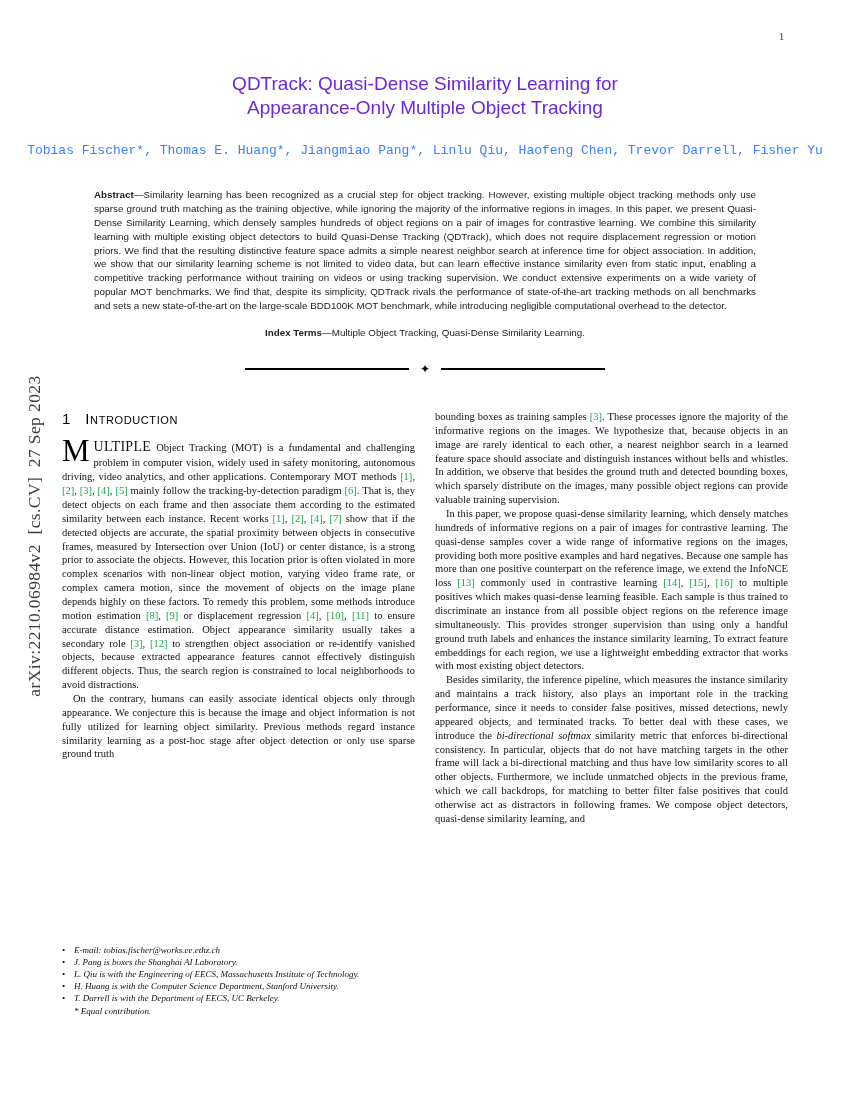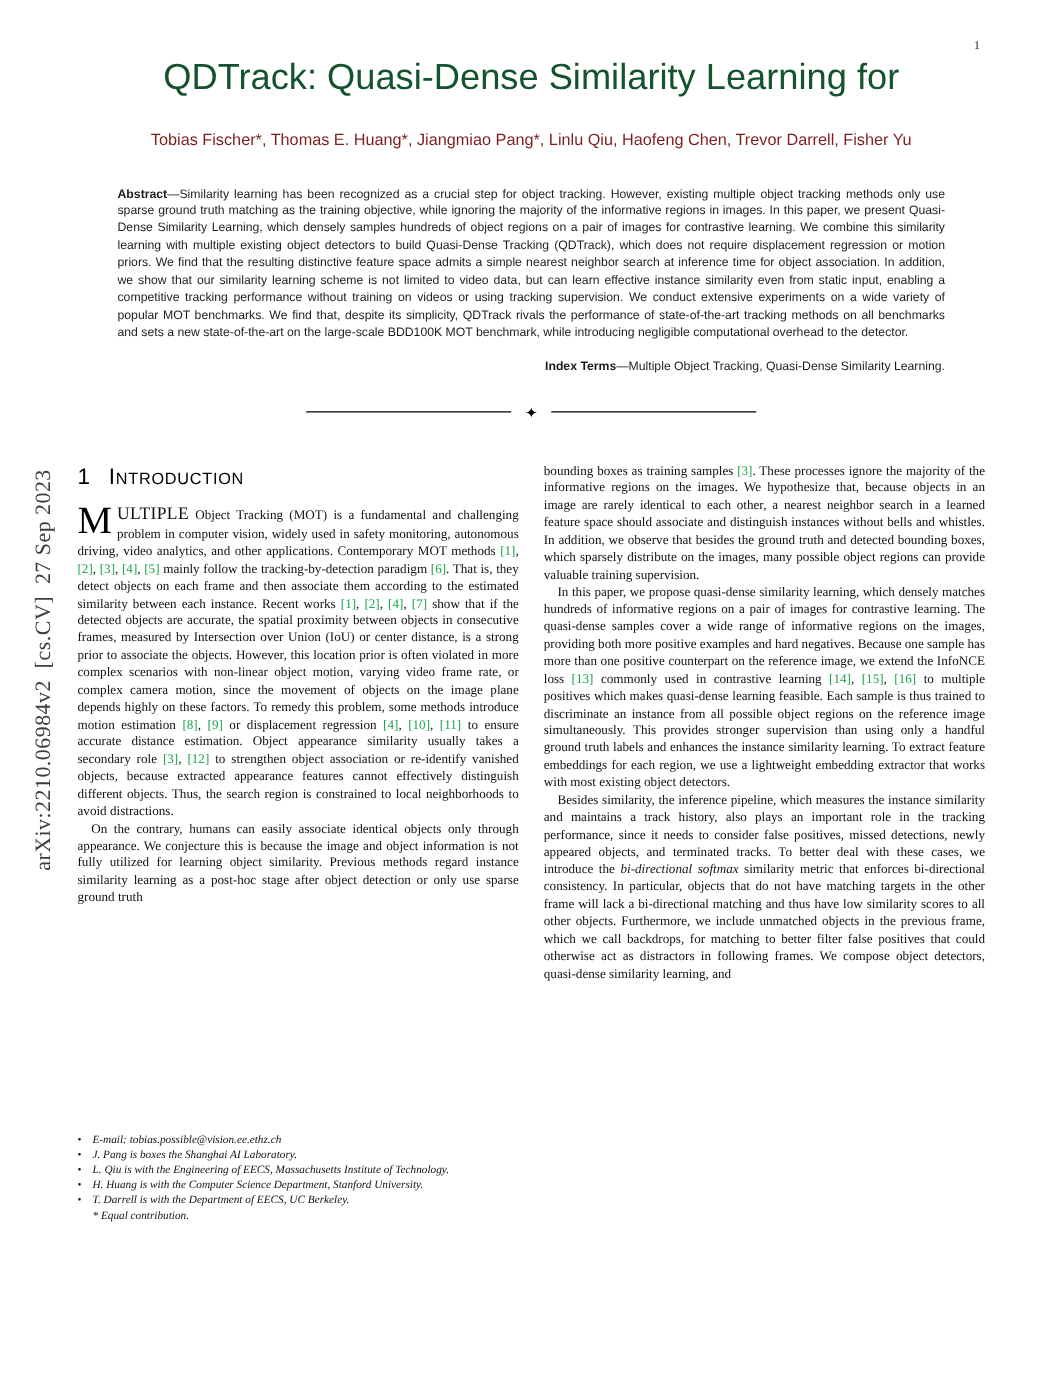--- a/index.html
+++ b/index.html
@@ -24,58 +24,58 @@
     transform:rotate(-90deg);
     text-align:center;
     font-family:"Liberation Serif", serif;
     font-size:17.5px;
     color:#3d3d3d;
     letter-spacing:0.4px;
     white-space:pre;
   }
   .header { text-align:center; }
   .title {
-    margin:44px 70px 0;
+    margin:72px 70px 0;
     font-family:"Liberation Sans", sans-serif;
-    font-size:29px; line-height:1.26; font-weight:400;
-    color:#14532d;
+    font-size:19px; line-height:1.26; font-weight:400;
+    color:#6d28d9;
   }
   .authors {
     margin-top:23px;
-    font-family:Liberation Sans, sans-serif;
-    font-size:13px; color:#7f1d1d;
+    font-family:Liberation Mono, monospace;
+    font-size:13px; color:#3b82f6;
   }
   .abstract-block {
     margin:30px auto 0; width:662px;
     font-family:"Liberation Sans", sans-serif;
     font-size:9.8px; line-height:1.42;
     text-align:justify; color:#1c1c1c;
   }
   .abstract-block b, .index-terms b { font-weight:bold;margin-top:23px; }
   .index-terms {
     margin:13px auto 0; width:662px;
     font-family:"Liberation Sans", sans-serif;
     font-size:9.8px; line-height:1.42;
-    text-align:right; color:#1c1c1c;
+    text-align:center; color:#1c1c1c;
   }
   .separator {
     display:flex; align-items:center; justify-content:center;
     margin-top:23px;
   }
   .separator .line { width:164px; height:1.2px; background:#000; }
   .separator .diamond { margin:0 11px; font-size:12px; color:#000; line-height:1; }
   .columns {
     display:flex; gap:20px;
     margin:35px 62px 0;
     height:612px; overflow:hidden;
   }
   .col { width:353px; height:100%; display:flex; flex-direction:column; overflow:hidden; }
   .section-heading {
     font-family:"Liberation Sans", sans-serif;
-    font-size:18px; color:#000;
+    font-size:15px; color:#000;
     margin-bottom:11px;
   }
   .sec-num { margin-right:15px; }
   .sec-title { font-variant:small-caps; letter-spacing:0.6px; }
   p.body {
     font-size:10.5px; line-height:1.32;
     text-align:justify; color:#111;
   }
   p.indent { text-indent:11px; }
   .dropcap {
@@ -103,20 +103,21 @@
 
 <div class="page">
 
   <div class="pageno">1</div>
 
   <div class="arxiv-stamp">arXiv:2210.06984v2  [cs.CV]  27 Sep 2023</div>
 
   <div class="header">
     <div class="title">
       <div>QDTrack: Quasi-Dense Similarity Learning for</div>
+      <div>Appearance-Only Multiple Object Tracking</div>
     </div>
     <div class="authors">Tobias Fischer*, Thomas E. Huang*, Jiangmiao Pang*, Linlu Qiu, Haofeng Chen, Trevor Darrell, Fisher Yu</div>
   </div>
 
   <div class="abstract-block">
     <b>Abstract</b><span>—Similarity learning has been recognized as a crucial step for object tracking. However, existing multiple object tracking methods only use sparse ground truth matching as the training objective, while ignoring the majority of the informative regions in images. In this paper, we present Quasi-Dense Similarity Learning, which densely samples hundreds of object regions on a pair of images for contrastive learning. We combine this similarity learning with multiple existing object detectors to build Quasi-Dense Tracking (QDTrack), which does not require displacement regression or motion priors. We find that the resulting distinctive feature space admits a simple nearest neighbor search at inference time for object association. In addition, we show that our similarity learning scheme is not limited to video data, but can learn effective instance similarity even from static input, enabling a competitive tracking performance without training on videos or using tracking supervision. We conduct extensive experiments on a wide variety of popular MOT benchmarks. We find that, despite its simplicity, QDTrack rivals the performance of state-of-the-art tracking methods on all benchmarks and sets a new state-of-the-art on the large-scale BDD100K MOT benchmark, while introducing negligible computational overhead to the detector.</span>
   </div>
 
   <div class="index-terms">
     <b>Index Terms</b><span>—Multiple Object Tracking, Quasi-Dense Similarity Learning.</span>
@@ -136,21 +137,21 @@
       </div>
       <p class="body">
         <span class="dropcap">M</span><span class="lead-caps">ULTIPLE</span><span> Object Tracking (MOT) is a fundamental and challenging problem in computer vision, widely used in safety monitoring, autonomous driving, video analytics, and other applications. Contemporary MOT methods <span class="cite">[1]</span>, <span class="cite">[2]</span>, <span class="cite">[3]</span>, <span class="cite">[4]</span>, <span class="cite">[5]</span> mainly follow the tracking-by-detection paradigm <span class="cite">[6]</span>. That is, they detect objects on each frame and then associate them according to the estimated similarity between each instance. Recent works <span class="cite">[1]</span>, <span class="cite">[2]</span>, <span class="cite">[4]</span>, <span class="cite">[7]</span> show that if the detected objects are accurate, the spatial proximity between objects in consecutive frames, measured by Intersection over Union (IoU) or center distance, is a strong prior to associate the objects. However, this location prior is often violated in more complex scenarios with non-linear object motion, varying video frame rate, or complex camera motion, since the movement of objects on the image plane depends highly on these factors. To remedy this problem, some methods introduce motion estimation <span class="cite">[8]</span>, <span class="cite">[9]</span> or displacement regression <span class="cite">[4]</span>, <span class="cite">[10]</span>, <span class="cite">[11]</span> to ensure accurate distance estimation. Object appearance similarity usually takes a secondary role <span class="cite">[3]</span>, <span class="cite">[12]</span> to strengthen object association or re-identify vanished objects, because extracted appearance features cannot effectively distinguish different objects. Thus, the search region is constrained to local neighborhoods to avoid distractions.</span>
       </p>
       <p class="body indent">On the contrary, humans can easily associate identical objects only through appearance. We conjecture this is because the image and object information is not fully utilized for learning object similarity. Previous methods regard instance similarity learning as a post-hoc stage after object detection or only use sparse ground truth</p>
 
       <div class="footnotes">
         <div class="fn-item">
           <span class="fn-bullet">•</span>
           <span class="fn-text">
-            <span class="fn-email" style="display:block">E-mail: tobias.possible@vision.ee.ethz.ch</span>
+            <span class="fn-email" style="display:block">E-mail: tobias.fischer@works.ee.ethz.ch</span>
           </span>
         </div>
         <div class="fn-item">
           <span class="fn-bullet">•</span>
           <span class="fn-text">J. Pang is boxes the Shanghai AI Laboratory.</span>
         </div>
         <div class="fn-item">
           <span class="fn-bullet">•</span>
           <span class="fn-text">L. Qiu is with the Engineering of EECS, Massachusetts Institute of Technology.</span>
         </div>

